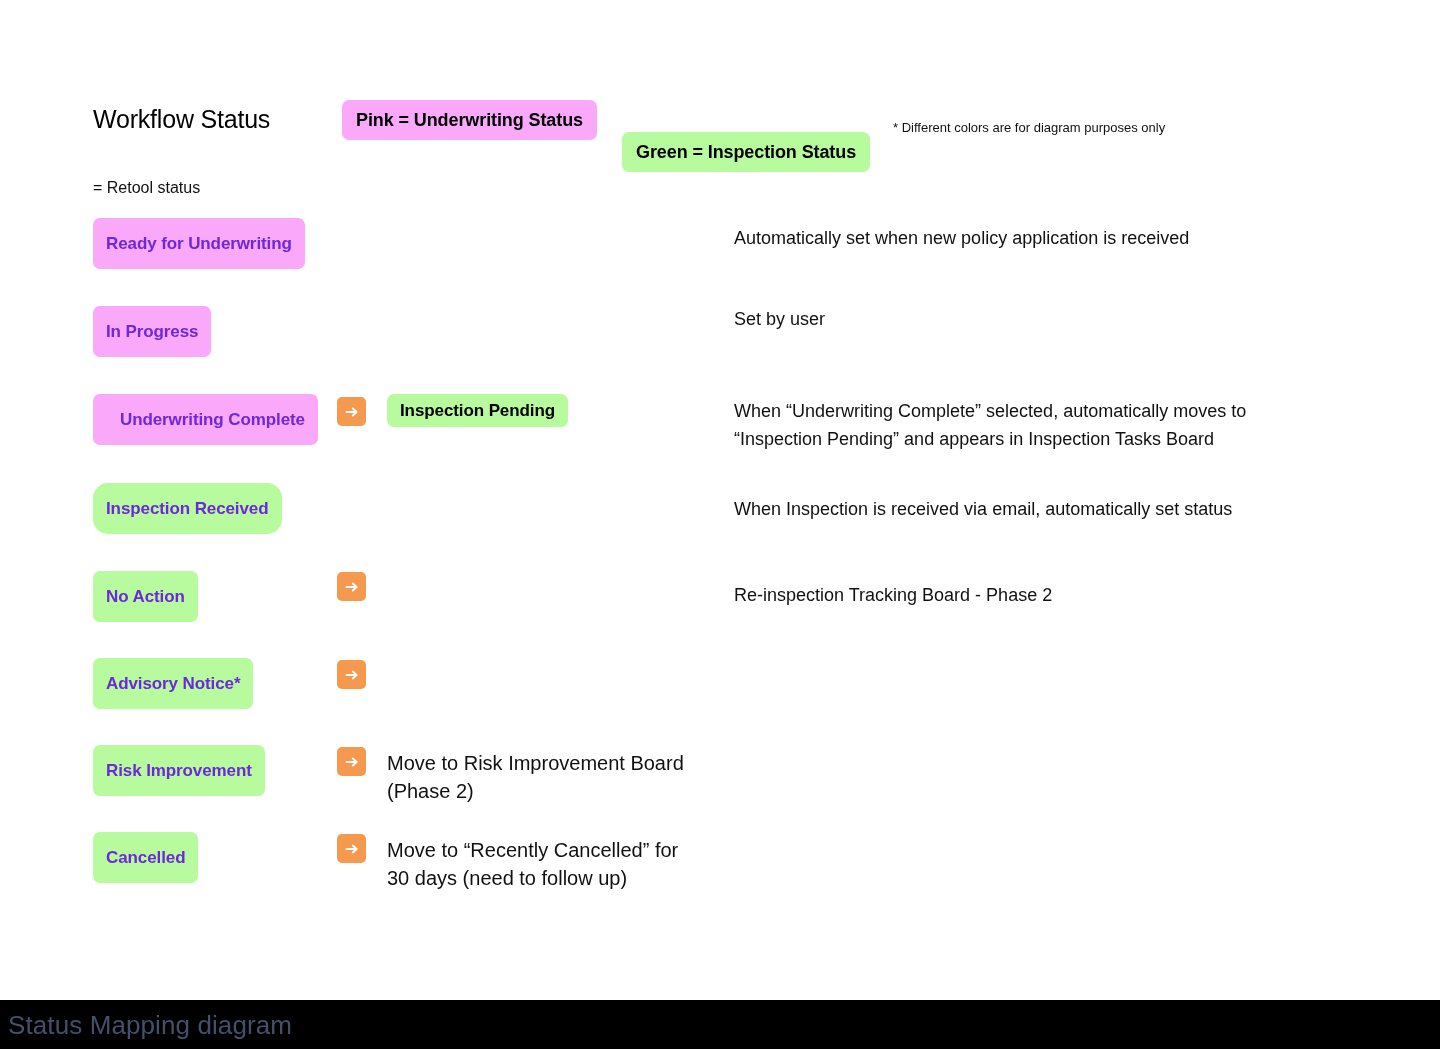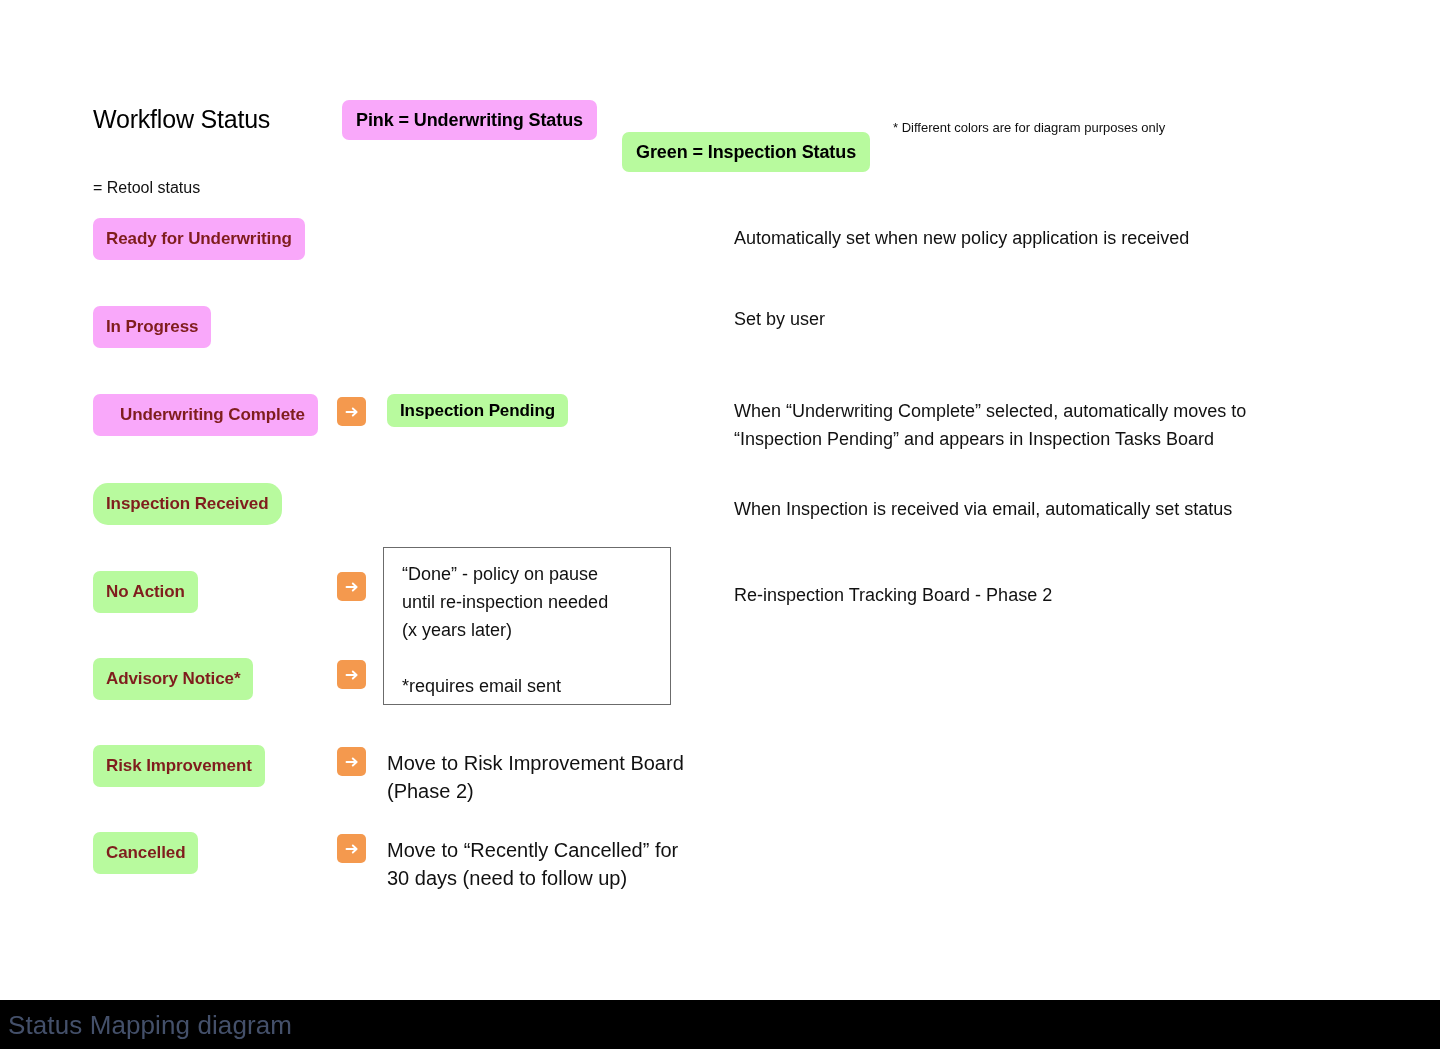--- a/index.html
+++ b/index.html
@@ -80,26 +80,26 @@
     position: absolute;
     left: 0;
     width: 1440px;
   }
 
   .status-badge {
     position: absolute;
     left: 93px;
     display: flex;
     align-items: center;
-    height: 42px;
+    height: 51px;
     padding: 0 13px;
     border-radius: 7px;
     font-size: 17px;
     font-weight: bold;
-    color: #7f1d1d;
+    color: #6d28d9;
     white-space: nowrap;
     letter-spacing: -0.1px;
   }
   .pink  { background: #F9A8FA; }
   .green { background: #B8FA9E; }
 
   .arrow-btn {
     position: absolute;
     left: 337px;
     width: 29px;
@@ -276,24 +276,18 @@
           <svg width="16" height="16" viewBox="0 0 16 16" aria-hidden="true">
             <path d="M2.5 8 H12.2" stroke="#ffffff" stroke-width="1.9" stroke-linecap="round" fill="none"></path>
             <path d="M8.8 4.5 L12.6 8 L8.8 11.5" stroke="#ffffff" stroke-width="1.9" stroke-linecap="round" stroke-linejoin="round" fill="none"></path>
           </svg>
         </div>
         <div class="mid-note" style="top: 836px;">Move to “Recently Cancelled” for
 30 days (need to follow up)</div>
       </div>
     </div>
 
-  <div id="callout-box">
-    <div class="callout-text">“Done” - policy on pause
-until re-inspection needed
-(x years later)</div>
-    <div class="callout-footnote">*requires email sent</div>
-  </div>
 
 </div>
 
 <div id="bottom-bar">
   <div id="bottom-caption">Status Mapping diagram</div>
 </div>
 
 </body></html>

